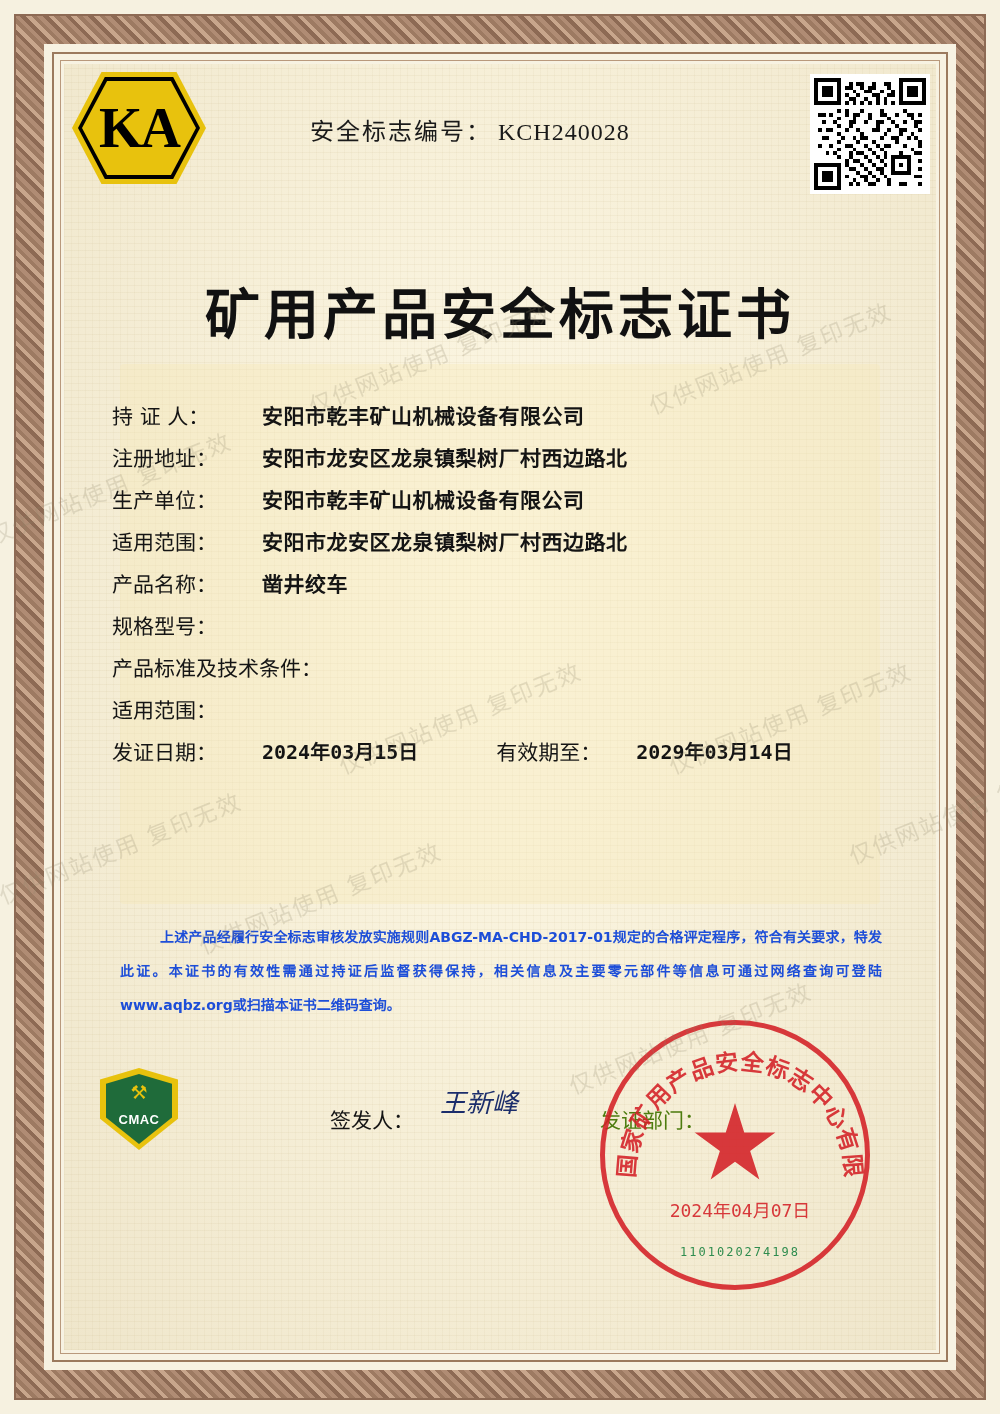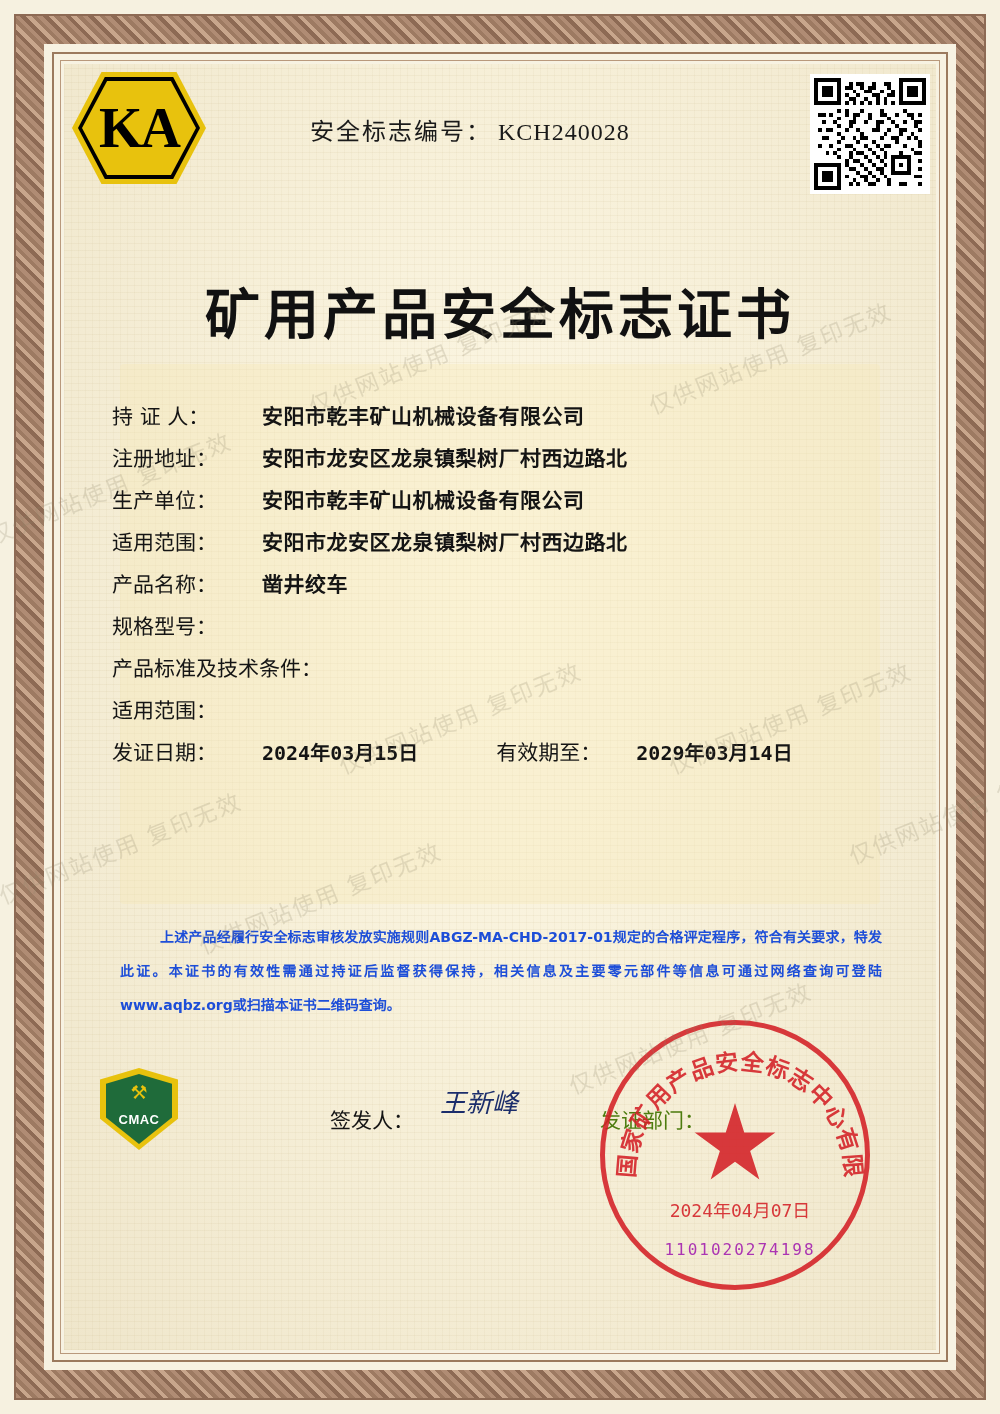--- a/index.html
+++ b/index.html
@@ -211,21 +211,21 @@
     font-size: 20px;
     letter-spacing: 0px;
   }
   .row .value.std {
     font-family: "DejaVu Sans Mono", "Liberation Mono", monospace;
     font-weight: normal;
     font-size: 19px;
     padding-left: 28px;
   }
   .row.date-row { height: 56px; }
-  .date-group { display: flex; align-items: flex-end; }
+  .date-group { display: flex; align-items: flex-start; }
   .date-group .label {
     width: 150px;
     flex: 0 0 auto;
     font-family: "DejaVu Sans", "Liberation Sans", sans-serif;
   }
   .date-group .value {
     font-family: "DejaVu Sans Mono", "Liberation Mono", monospace;
     font-weight: bold;
     font-size: 20px;
     letter-spacing: 0px;
@@ -362,23 +362,23 @@
     font-size: 23px;
     font-weight: bold;
     letter-spacing: 1px;
   }
   .seal-code {
     position: absolute;
     left: 0;
     bottom: 26px;
     width: 270px;
     text-align: center;
-    color: #a21caf;
+    color: #15803d;
     font-family: "DejaVu Sans Mono", monospace;
-    font-size: 16px;
+    font-size: 12px;
     letter-spacing: 2px;
   }
   .seal-date {
     position: absolute;
     left: 0;
     top: 156px;
     width: 270px;
     text-align: center;
     color: #d42026;
     font-family: "DejaVu Sans Mono", monospace;

